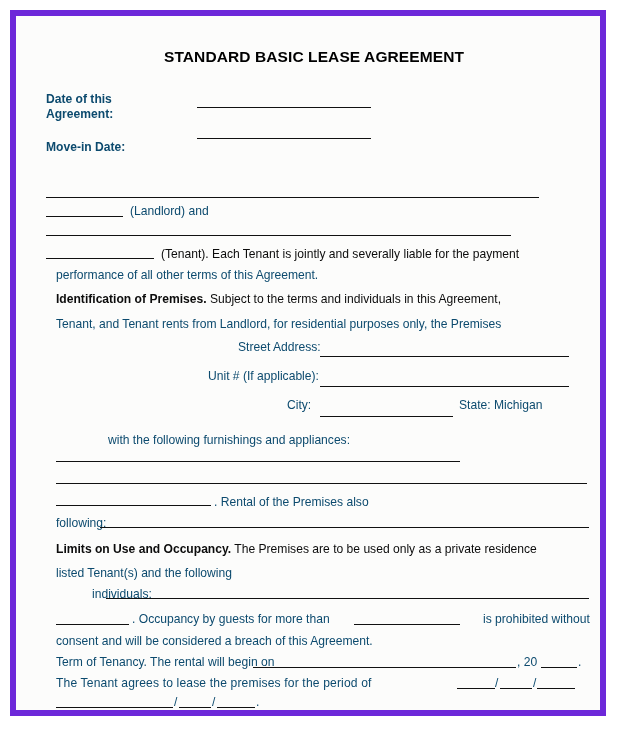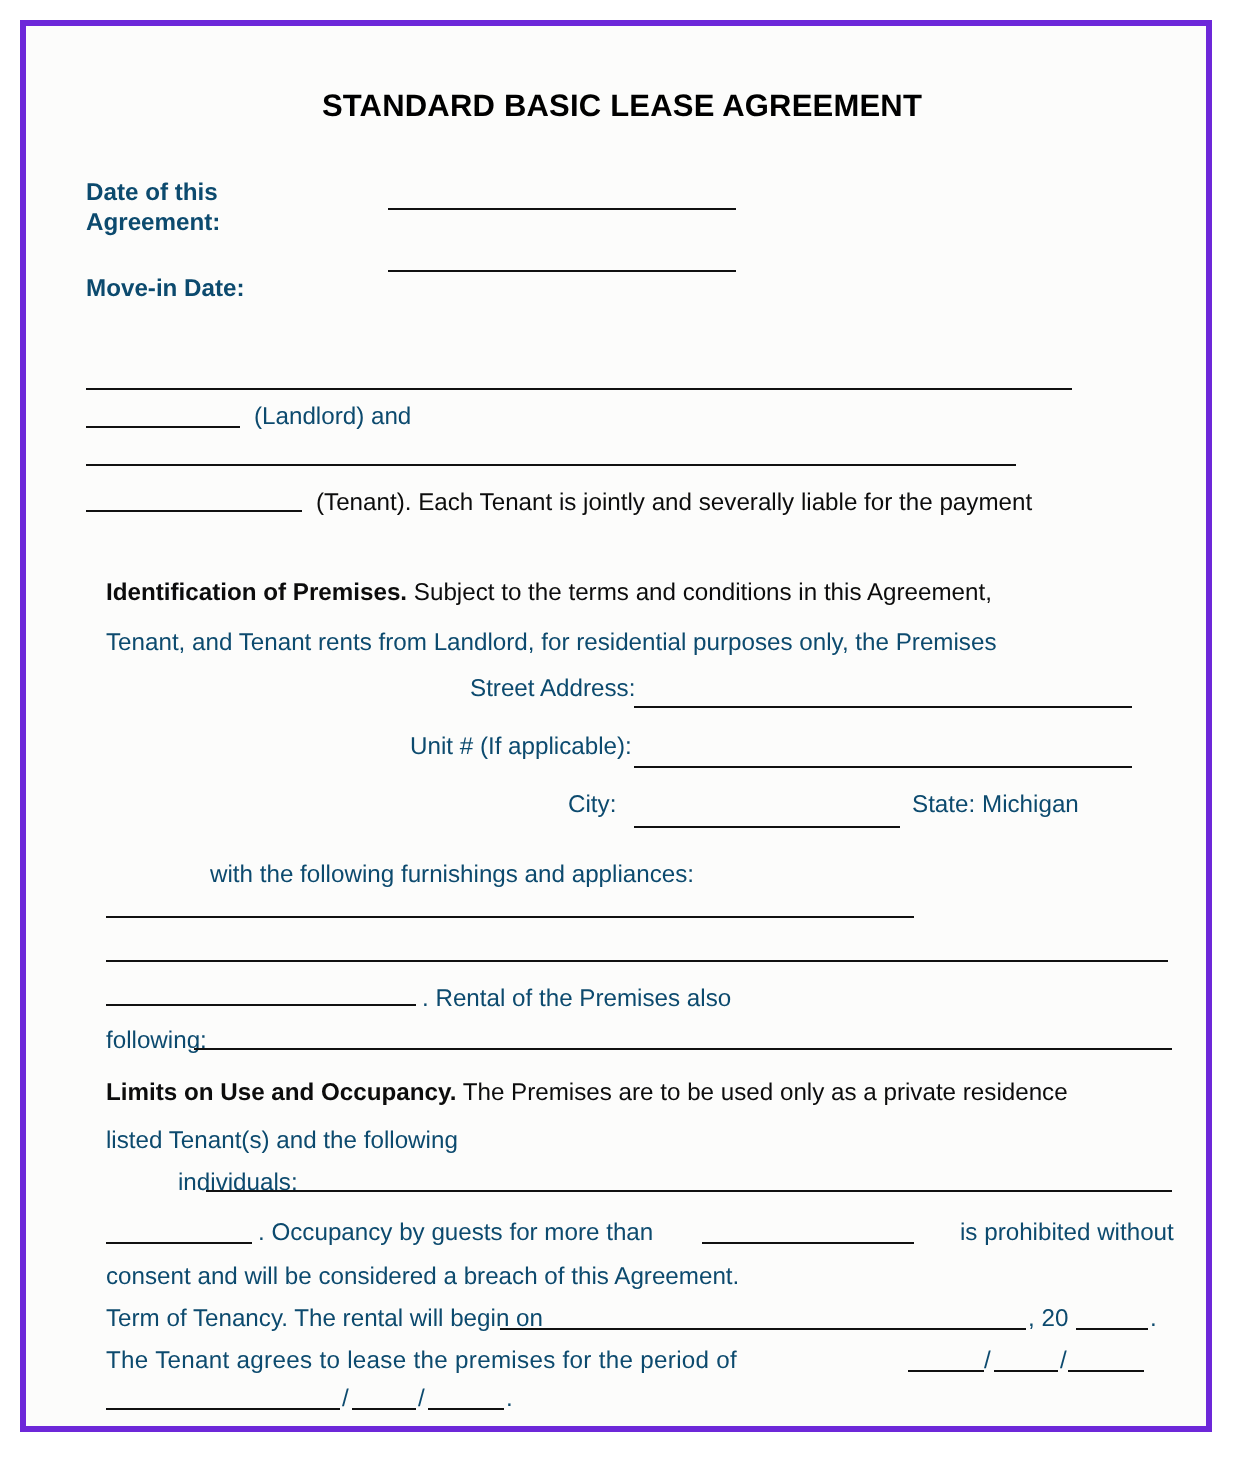--- a/index.html
+++ b/index.html
@@ -16,21 +16,21 @@
     overflow: hidden;
   }
 
   .page {
     position: absolute;
     left: 10px;
     top: 10px;
     width: 596px;
     height: 706px;
     background: #fcfcfb;
-    border: 3px solid #6d28d9;
+    border: 6px solid #6d28d9;
     box-sizing: border-box;
   }
 
   .doc-title {
     position: absolute;
     left: 0;
     top: 32px;
     width: 596px;
     text-align: center;
     font-size: 15.5px;
@@ -82,23 +82,24 @@
   <div class="t b" style="left:30px; top:124px;">Move-in Date:</div>
 
 
   <div class="rule" style="left:30px; top:181px; width:493px;"></div>
   <div class="rule" style="left:30px; top:200px; width:77px;"></div>
   <div class="t" style="left:114px; top:188px;">(Landlord) and</div>
 
   <div class="rule" style="left:30px; top:219px; width:465px;"></div>
   <div class="rule" style="left:30px; top:242px; width:108px;"></div>
   <div class="para" style="left:145px; top:231px; width:435px; line-height:14px; text-align:justify;">(Tenant). Each Tenant is jointly and severally liable for the payment</div>
+  <div class="t" style="left:40px; top:252px;">performance of all other terms of this Agreement.</div>
 
   <div class="para" style="left:40px; top:276px; width:530px; line-height:14px;">
-    <b>Identification of Premises.</b><span> Subject to the terms and conditions in this Agreement,</span>
+    <b>Identification of Premises.</b><span> Subject to the terms and individuals in this Agreement,</span>
   </div>
   <div class="t" style="left:40px; top:301px;">Tenant, and Tenant rents from Landlord, for residential purposes only, the Premises</div>
 
   <div class="t" style="left:222px; top:324px;">Street Address:</div>
   <div class="rule" style="left:304px; top:340px; width:249px;"></div>
 
   <div class="t" style="left:192px; top:353px;">Unit # (If applicable):</div>
   <div class="rule" style="left:304px; top:370px; width:249px;"></div>
 
   <div class="t" style="left:271px; top:382px;">City:</div>

